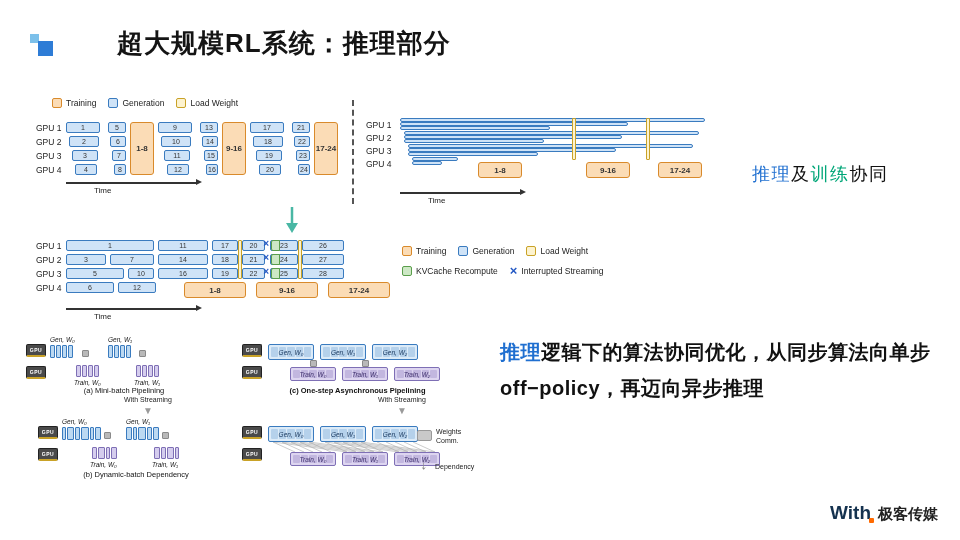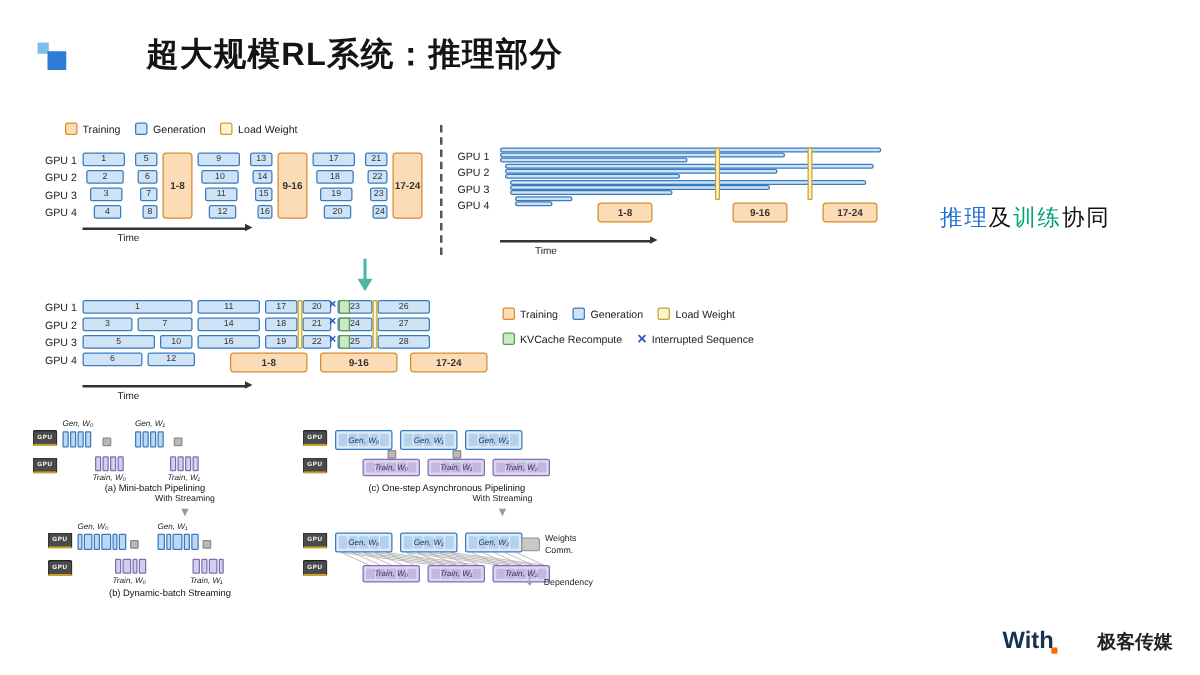--- a/index.html
+++ b/index.html
@@ -73,21 +73,21 @@
   .wc-box { position:absolute; width:15px; height:11px; background:#c9c9c9; border:1px solid #999; border-radius:2px; }
   .dep-arrow { position:absolute; color:#8a8a8a; font-size:15px; font-weight:bold; line-height:14px; }
 
   
   .aicon { position:absolute; left:30px; top:488px; }
   .aicon-text { font-size:26px; font-weight:800; font-style:italic; color:#2b7fd0; line-height:1; }
   .aicon-sub { font-size:7.5px; color:#1a6fc4; letter-spacing:0.6px; margin-top:3px; }
   .infoq { position:absolute; right:22px; top:503px; display:flex; align-items:baseline; gap:7px; }
   .infoq-text { font-size:19px; font-weight:800; color:#15324f; position:relative; line-height:1; }
   .infoq-dot { position:absolute; right:-3px; bottom:-1px; width:5px; height:5px; background:#ff6a00; border-radius:1px; }
-  .infoq-sub { font-size:15px; font-weight:bold; color:#222;margin-left:28px; }
+  .infoq-sub { font-size:15px; font-weight:bold; color:#222; }
 </style>
 </head>
 <body>
 
 <div class="slide">
 
   <header class="hdr">
     <span class="logo-mark">
         <i class="sq1"></i>
         <i class="sq2"></i>
@@ -236,21 +236,21 @@
           <div class="lg-lab">Load Weight</div>
         </div>
       </div>
       <div class="legend-row">
         <div class="lg-item">
           <div class="sw sw-kvcache"></div>
           <div class="lg-lab">KVCache Recompute</div>
         </div>
         <div class="lg-item">
           <div class="x-glyph">×</div>
-          <div class="lg-lab">Interrupted Sequence</div>
+          <div class="lg-lab">Interrupted Streaming</div>
         </div>
       </div>
     </div>
 
   <section id="pipe-a" class="diagram" style="left:24px; top:336px; width:200px; height:60px;">
       <div class="gpu-chip" style="left: 2px; top: 8px;">
         <div class="gpu-chip-label">GPU</div>
       </div>
       <div class="gpu-chip" style="left: 2px; top: 30px;">
         <div class="gpu-chip-label">GPU</div>
@@ -320,21 +320,21 @@
         <div class="pbar" style="left: 19px; width: 6px; height: 12px;"></div>
       </div>
       <div class="plabel" style="left: 54px; top: 43px;">Train, W₀</div>
       <div class="bar-group train-bars" style="left: 118px; top: 29px; height: 12px; width: 26px;">
         <div class="pbar" style="left: 0px; width: 6px; height: 12px;"></div>
         <div class="pbar" style="left: 7px; width: 5px; height: 12px;"></div>
         <div class="pbar" style="left: 13px; width: 7px; height: 12px;"></div>
         <div class="pbar" style="left: 21px; width: 4px; height: 12px;"></div>
       </div>
       <div class="plabel" style="left: 116px; top: 43px;">Train, W₁</div>
-      <div class="pcaption" style="top: 52px;">(b) Dynamic-batch Streaming</div>
+      <div class="pcaption" style="top: 52px;">(b) Dynamic-batch Dependency</div>
     </section>
   <section id="pipe-c" class="diagram" style="left:240px; top:336px; width:235px; height:60px;">
       <div class="gpu-chip" style="left: 2px; top: 8px;">
         <div class="gpu-chip-label">GPU</div>
       </div>
       <div class="gpu-chip" style="left: 2px; top: 30px;">
         <div class="gpu-chip-label">GPU</div>
       </div>
       <div class="gen-box" style="left: 28px; top: 8px; width: 46px; height: 16px;">
         <div class="box-bars">
@@ -391,21 +391,21 @@
       <div class="train-box" style="left: 154px; top: 31px; width: 46px; height: 14px;">
         <div class="box-bars">
           <i></i>
           <i></i>
           <i></i>
           <i></i>
           <i></i>
         </div>
         <div class="box-label">Train, W₂</div>
       </div>
-      <div class="pcaption" style="top: 50px;">(c) One-step Asynchronous Pipelining</div>
+      <div class="pcaption" style="top: 50px; font-weight: bold;">(c) One-step Asynchronous Pipelining</div>
     </section>
   <section id="pipe-d" class="diagram" style="left:240px; top:418px; width:235px; height:66px;">
       <div class="gpu-chip" style="left: 2px; top: 8px;">
         <div class="gpu-chip-label">GPU</div>
       </div>
       <div class="gpu-chip" style="left: 2px; top: 30px;">
         <div class="gpu-chip-label">GPU</div>
       </div>
       <svg width="235" height="66" style="position: absolute; left: 0px; top: 0px;">
         <line x1="33" y1="24" x2="55" y2="34" stroke="#aaa" stroke-width="0.6"></line>
@@ -507,19 +507,20 @@
 
   <div class="wc-box" style="left:417px; top:430px;"></div>
   <div class="anno" style="left:436px; top:428px; width:44px; text-align:left;">
     <span>Weights Comm.</span>
   </div>
   <div class="dep-arrow" style="left:420px; top:457px;">↓</div>
   <div class="anno" style="left:435px; top:463px; width:50px; text-align:left;">
     <span>Dependency</span>
   </div>
 
+  <div class="cap-bottom" id="cap-bottom"><span style="color: rgb(31, 111, 208);">推理</span><span style="color: rgb(17, 17, 17);">逻辑下的算法协同优化，从同步算法向单步off−policy，再迈向异步推理</span></div>
 
   <div class="infoq">
     <span class="infoq-text"><span>With</span><i class="infoq-dot"></i></span>
     <span class="infoq-sub">极客传媒</span>
   </div>
 
 </div>
 
 </body></html>

